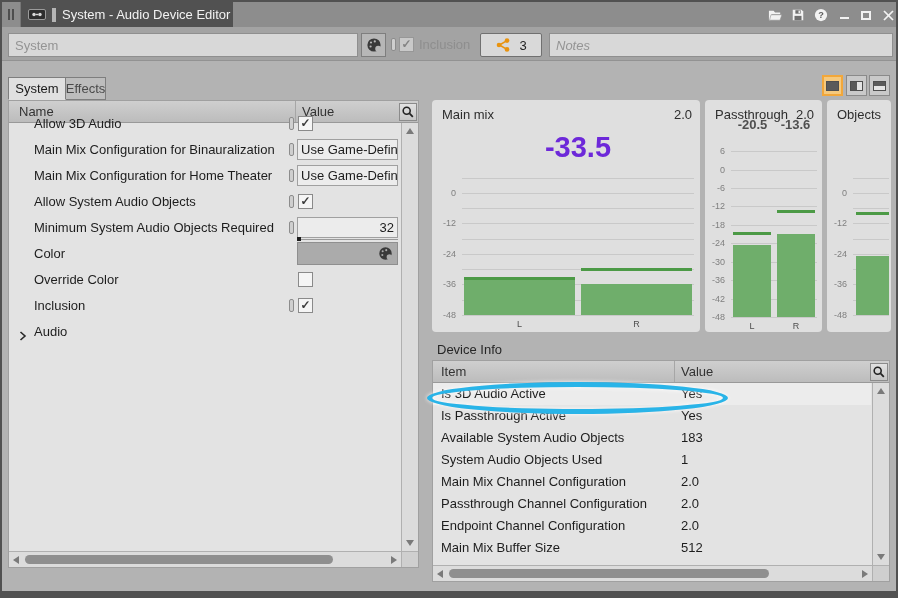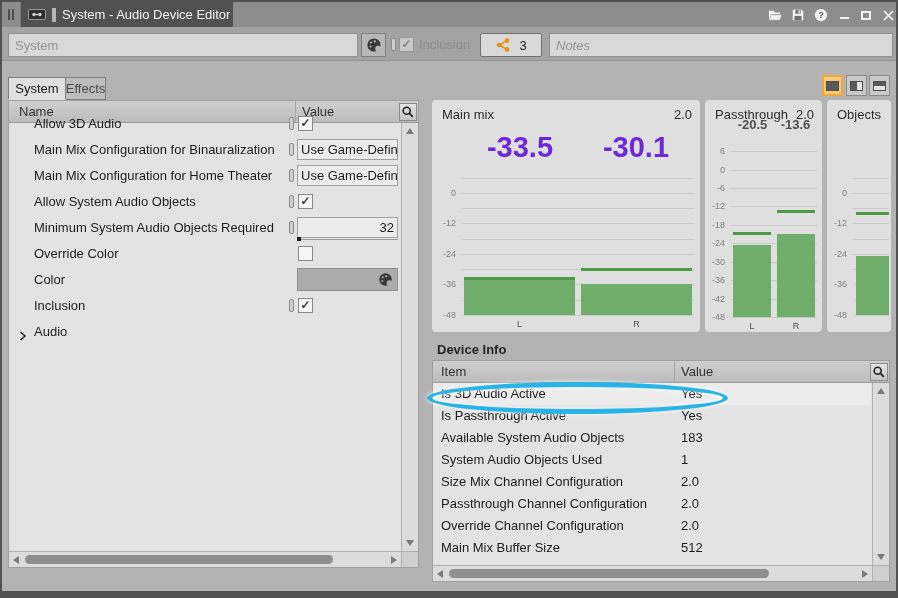--- a/index.html
+++ b/index.html
@@ -64,21 +64,21 @@
   .m-nums{position:absolute;display:flex;justify-content:space-around;align-items:center;font-weight:bold;color:#6d28d9;}
   .m-nums.big{font-size:29px;}
   .m-nums.small{font-size:13px;color:#4f4f4f;}
   .m-scale-lab{position:absolute;font-size:9px;color:#7f7f7f;text-align:right;transform:translateY(-50%);}
   .m-plot{position:absolute;}
   .m-grid{position:absolute;left:0;right:0;height:1px;background:#c9c9c9;}
   .m-bar{position:absolute;bottom:0;}
   .m-peak{position:absolute;height:3px;}
   .m-chlab{position:absolute;font-size:9px;color:#4e4e4e;text-align:center;}
   
-  #devinfo-label{font-size:13px;color:#262626;font-weight:bold;}
+  #devinfo-label{font-size:13px;color:#262626;}
   .drow{position:relative;height:22px;}
   .drow .ditem{position:absolute;left:8px;line-height:22px;font-size:13px;color:#1d1d1d;white-space:nowrap;}
   .drow .dval{position:absolute;left:248px;line-height:22px;font-size:13px;color:#1d1d1d;}
   .drow.hl{background:#ececec;}
   #hl-ellipse{left:427px;top:382px;width:301px;height:32px;border:5px solid #29b4e8;border-radius:50%;box-shadow:0 0 4px rgba(255,255,255,.95), inset 0 0 5px rgba(255,255,255,.95);z-index:6;pointer-events:none;}
   .chev{display:inline-block;}
 </style>
 </head>
 <body>
 
@@ -251,32 +251,32 @@
           <div class="cbx" style="left: 289px; top: 5px;">✓</div>
         </div>
         <div class="prow">
           <span class="plabel">Minimum System Audio Objects Required</span>
           <div class="mini-pill" style="left: 280px; top: 6px;"></div>
           <div class="pfield num">32</div>
           <div class="numline"></div>
           <div class="numsq"></div>
         </div>
         <div class="prow">
-          <span class="plabel">Override Color</span>
-          <div class="cbx" style="left: 289px; top: 5px;"></div>
-        </div>
-        <div class="prow">
           <span class="plabel">Color</span>
           <div class="colorsw">
             <svg width="15" height="15" style="color:#ababab">
               <use href="#i-palette"></use>
             </svg>
           </div>
         </div>
         <div class="prow">
+          <span class="plabel">Override Color</span>
+          <div class="cbx" style="left: 289px; top: 5px;"></div>
+        </div>
+        <div class="prow">
           <span class="plabel">Inclusion</span>
           <div class="mini-pill" style="left: 280px; top: 6px;"></div>
           <div class="cbx" style="left: 289px; top: 5px;">✓</div>
         </div>
         <div class="prow">
           <span class="chev" style="position: absolute; left: 10px; top: 8px;"><svg width="8" height="10">
               <use href="#i-chevron-right"></use>
             </svg></span>
           <span class="plabel">Audio</span>
         </div>
@@ -296,21 +296,20 @@
   </div>
 
   <div class="abs" id="meters" style="left:432px;top:100px;width:466px;height:232px">
       <div class="meter-card" style="left: 0px; top: 0px; width: 268px; height: 232px;">
         <div class="m-header">
           <span>Main mix</span>
           <span>2.0</span>
         </div>
         <div class="m-nums big" style="left: 30px; right: 6px; top: 24px; height: 46px;">
           <span>-33.5</span>
-          <span>-30.1</span>
         </div>
         <div class="m-scale-lab" style="left: 0px; width: 24px; top: 92.8182px;">0</div>
         <div class="m-scale-lab" style="left: 0px; width: 24px; top: 123.364px;">-12</div>
         <div class="m-scale-lab" style="left: 0px; width: 24px; top: 153.909px;">-24</div>
         <div class="m-scale-lab" style="left: 0px; width: 24px; top: 184.455px;">-36</div>
         <div class="m-scale-lab" style="left: 0px; width: 24px; top: 215px;">-48</div>
         <div class="m-plot" style="left: 30px; right: 6px; top: 75px; height: 140px;">
           <div class="m-grid" style="top: 2.54545px;"></div>
           <div class="m-grid" style="top: 17.8182px;"></div>
           <div class="m-grid" style="top: 33.0909px;"></div>
@@ -417,29 +416,29 @@
         </div>
         <div class="drow">
           <span class="ditem">Available System Audio Objects</span>
           <span class="dval">183</span>
         </div>
         <div class="drow">
           <span class="ditem">System Audio Objects Used</span>
           <span class="dval">1</span>
         </div>
         <div class="drow">
-          <span class="ditem">Size Mix Channel Configuration</span>
+          <span class="ditem">Main Mix Channel Configuration</span>
           <span class="dval">2.0</span>
         </div>
         <div class="drow">
           <span class="ditem">Passthrough Channel Configuration</span>
           <span class="dval">2.0</span>
         </div>
         <div class="drow">
-          <span class="ditem">Override Channel Configuration</span>
+          <span class="ditem">Endpoint Channel Configuration</span>
           <span class="dval">2.0</span>
         </div>
         <div class="drow">
           <span class="ditem">Main Mix Buffer Size</span>
           <span class="dval">512</span>
         </div>
       </div>
     <div class="sb-track-v" style="right:0;top:22px;bottom:16px">
       <div class="tri tri-up" style="left:4px;top:5px"></div>
       <div class="tri tri-down" style="left:4px;bottom:5px"></div>

